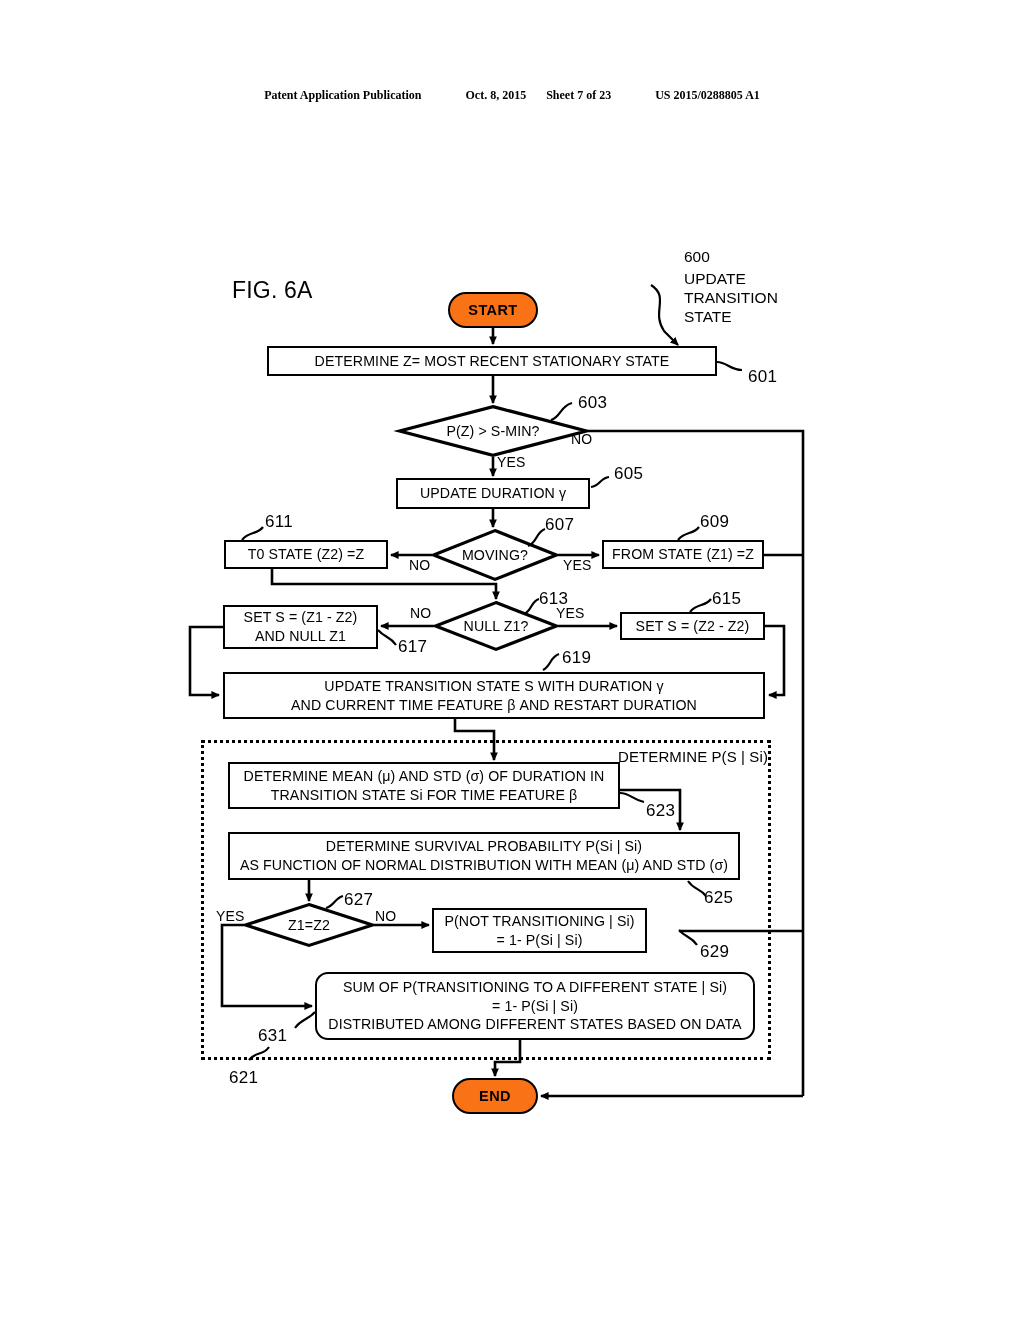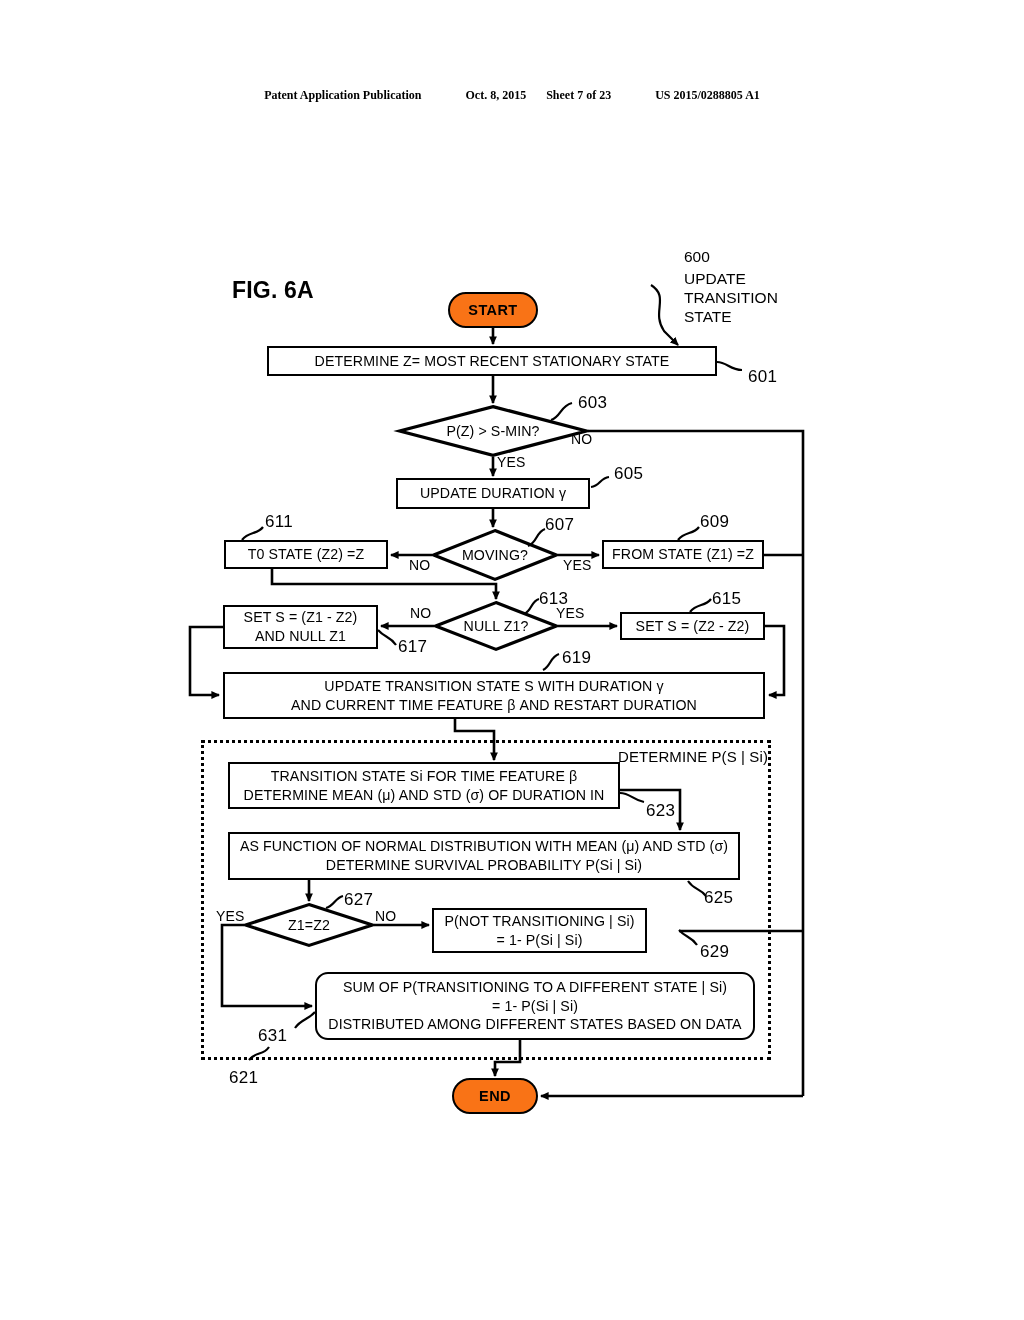--- a/index.html
+++ b/index.html
@@ -37,21 +37,21 @@
   .hdr .gap1 { width: 44px; }
   .hdr .gap2 { width: 20px; }
   .hdr .gap3 { width: 44px; }
 
   
   .figlabel {
     position: absolute;
     left: 232px;
     top: 277px;
     font-size: 23px;
-    font-weight: bold;
+    font-weight: normal;
     letter-spacing: 0.2px;
   }
 
   
   .box {
     position: absolute;
     box-sizing: border-box;
     border: 2.4px solid #000;
     background: #fff;
     display: flex;
@@ -226,28 +226,28 @@
     <span>UPDATE TRANSITION STATE S WITH DURATION γ</span>
     <span>AND CURRENT TIME FEATURE β AND RESTART DURATION</span>
   </div>
   <div class="ref" style="left:562px; top:648px;">619</div>
 
   <div class="dotted-region" style="left:201px; top:740px; width:570px; height:320px;"></div>
   <div class="regionlabel" style="left:618px; top:748px;">DETERMINE P(S | Si)</div>
   <div class="ref" style="left:229px; top:1068px;">621</div>
 
   <div class="box" style="left:228px; top:762px; width:392px; height:47px; flex-direction:column;">
+    <span>DETERMINE MEAN (μ) AND STD (σ) OF DURATION IN</span>
     <span>TRANSITION STATE Si FOR TIME FEATURE β</span>
-    <span>DETERMINE MEAN (μ) AND STD (σ) OF DURATION IN</span>
   </div>
   <div class="ref" style="left:646px; top:801px;">623</div>
 
   <div class="box" style="left:228px; top:832px; width:512px; height:48px; flex-direction:column;">
+    <span>DETERMINE SURVIVAL PROBABILITY P(Si | Si)</span>
     <span>AS FUNCTION OF NORMAL DISTRIBUTION WITH MEAN (μ) AND STD (σ)</span>
-    <span>DETERMINE SURVIVAL PROBABILITY P(Si | Si)</span>
   </div>
   <div class="ref" style="left:704px; top:888px;">625</div>
 
   <div class="diamond" style="left:244px; top:903px; width:130px; height:44px;">
     <svg width="130" height="44" viewBox="0 0 130 44">
       <polygon points="65,1.6 128.4,22 65,42.4 1.6,22" fill="#fff" stroke="#000" stroke-width="3.2"></polygon>
     </svg>
     <div class="dtext">Z1=Z2</div>
   </div>
   <div class="ref" style="left:344px; top:890px;">627</div>

